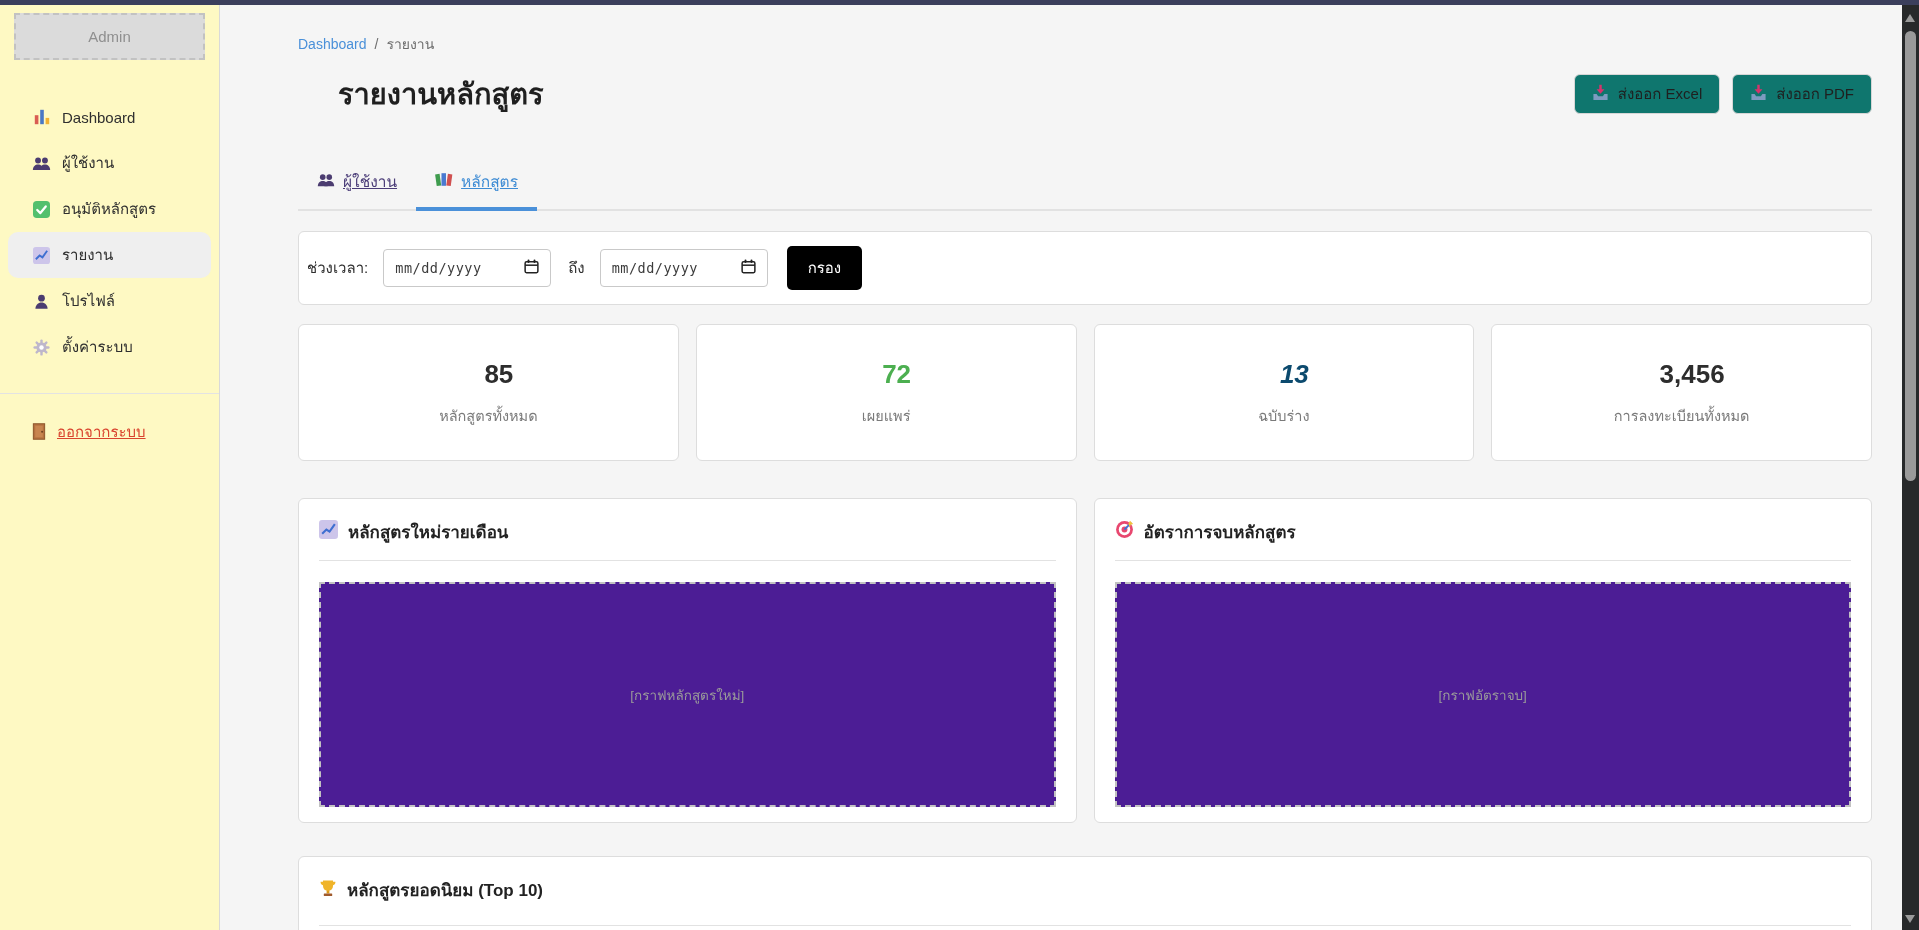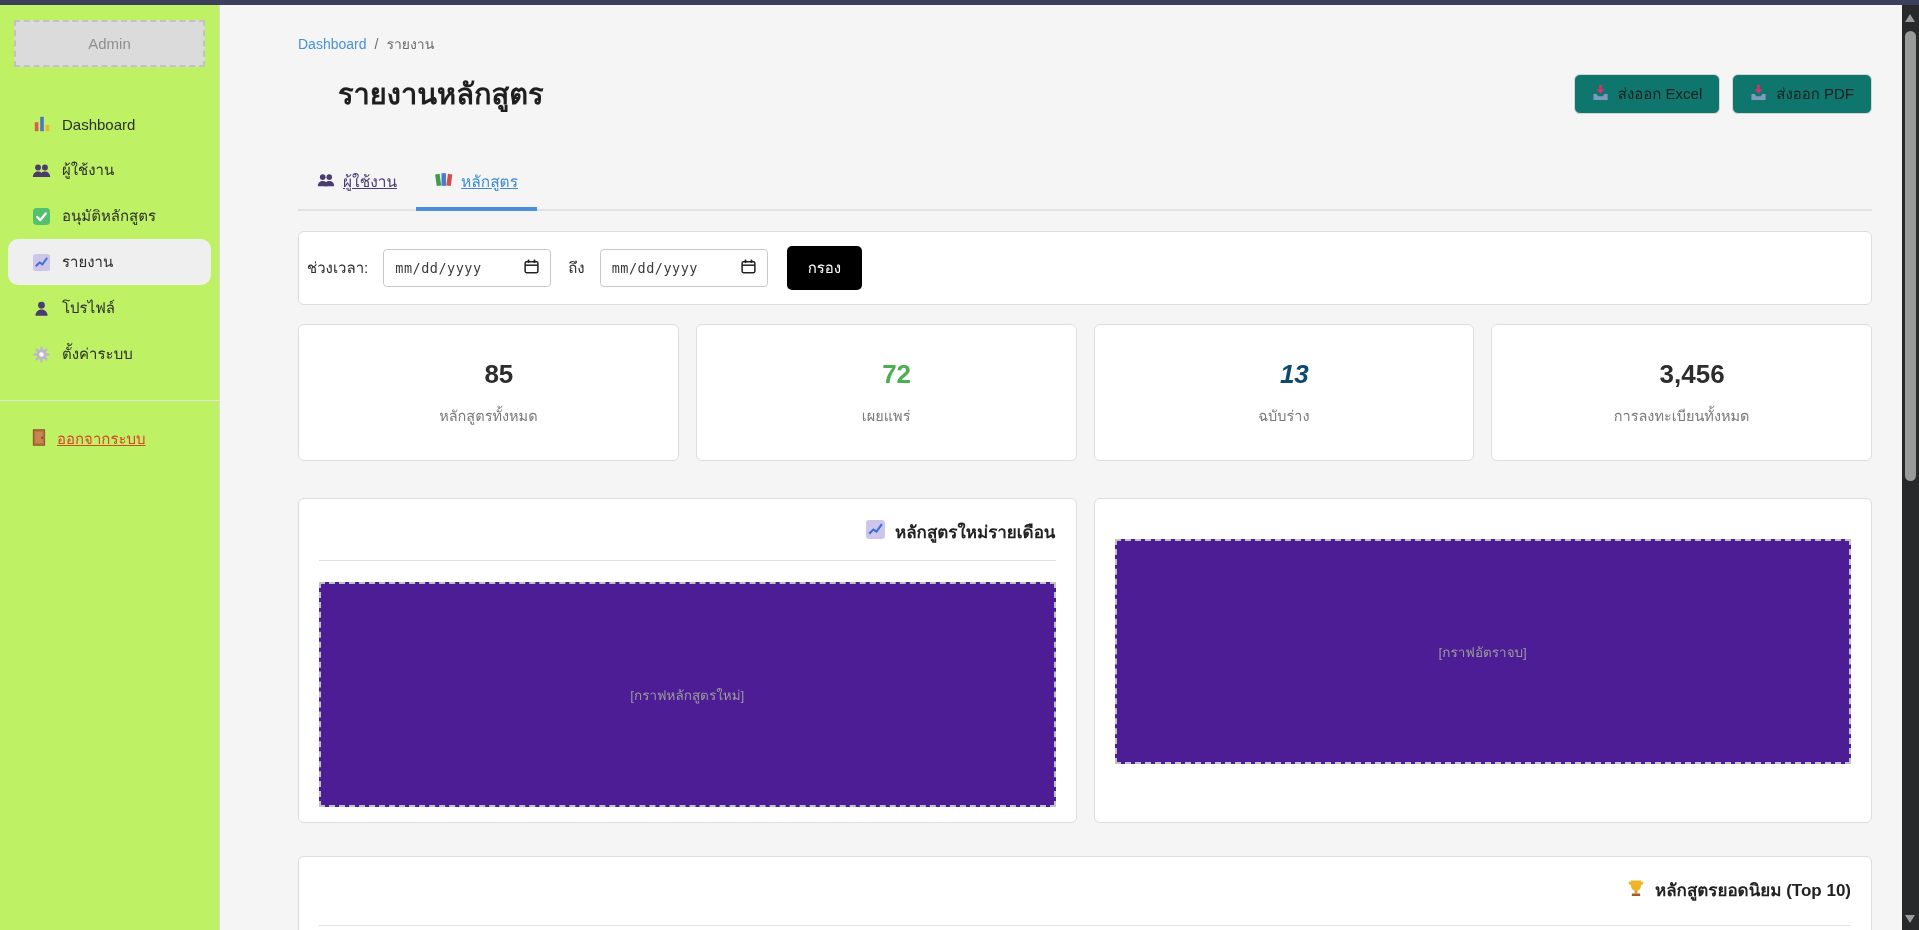--- a/index.html
+++ b/index.html
@@ -6,31 +6,31 @@
   html, body { width: 1919px; height: 930px; overflow: hidden; }
   body {
     font-family: "Liberation Sans", "DejaVu Sans", sans-serif;
     background: #f5f5f5;
     position: relative;
   }
   .accent-bar { position: absolute; top: 0; left: 0; width: 1919px; height: 5px; background: #3b3f5c; z-index: 99; }
   .app { display: flex; width: 1919px; height: 930px; padding-top: 5px; }
 
   
-  .sidebar { width: 220px; min-width: 220px; background: #bef264; border-right: 1px solid #d9d9d9; padding-top: 11px; }
+  .sidebar { width: 220px; min-width: 220px; background: #fef9c3; border-right: 1px solid #d9d9d9; padding-top: 4px; }
   .logo-box {
     margin: 4px 14px 0; height: 47px; background: #dbdbdb; border: 2px dashed #c2c2c2;
     display: flex; align-items: center; justify-content: center; color: #8f8f8f; font-size: 15px;
   }
   .menu { margin-top: 34px; }
   .menu-item { display: flex; align-items: center; gap: 11px; height: 46px; padding: 0 10px 0 32px; font-size: 15px; color: #2f2f2f; cursor: pointer; }
   .menu-item.active { background: #efefef; border-radius: 10px; margin: 0 8px; padding-left: 24px; }
   .menu-item .mi { width: 19px; display: flex; justify-content: center; align-items: center; }
   .sidebar-divider { border-top: 1px solid #e3e3e3; margin-top: 23px; }
-  .logout-item { margin-top: 26px; display: flex; align-items: center; gap: 11px; padding-left: 32px; cursor: pointer; }
+  .logout-item { margin-top: 26px; display: flex; align-items: flex-end; gap: 11px; padding-left: 32px; cursor: pointer; }
   .logout-item .label { color: #d9442e; font-size: 15px; text-decoration: underline; }
 
   
   .main { flex: 1; background: #f5f5f5; padding: 28px 30px 0 78px; position: relative; overflow: hidden; }
   .breadcrumb { font-size: 14px; color: #6d6d6d; display: flex; gap: 8px; align-items: center; }
   .breadcrumb .bc-link { color: #4a90d9; cursor: pointer; }
   .header-row { margin-top: 16px; display: flex; justify-content: space-between; align-items: center; }
   .page-title { font-size: 29px; font-weight: bold; color: #1f1f1f; margin-left: 40px; }
   .export-group { display: flex; gap: 12px; }
   .export-btn {
@@ -59,21 +59,21 @@
 
   
   .stats-row { margin-top: 19px; display: flex; gap: 17px; }
   .stat-card { flex: 1; height: 137px; display: flex; flex-direction: column; align-items: center; justify-content: center; gap: 14px; }
   .stat-value { font-size: 26px; font-weight: bold; margin-left: 21px; }
   .stat-label { font-size: 14.5px; color: #7a7a7a; }
 
   
   .charts-row { margin-top: 37px; display: flex; gap: 17px; }
   .chart-card { flex: 1; height: 325px; padding: 19px 20px; }
-  .card-header { display: flex; align-items: center; gap: 10px; padding-bottom: 15px; border-bottom: 1px solid #e2e2e2; justify-content: flex-end; }
+  .card-header { display: flex; align-items: center; gap: 10px; padding-bottom: 15px; border-bottom: 1px solid #e2e2e2; }
   .card-title { font-size: 17px; font-weight: bold; color: #222; }
   .chart-placeholder {
     margin-top: 21px; height: 225px; background: #4c1d95; border: 2px dashed #c2c2c2;
     display: flex; align-items: center; justify-content: center; font-size: 13.5px; color: #9a9a9a;
   }
 
   
   .top-card { margin-top: 33px; padding: 19px 20px; height: 360px; }
   .top-card .card-header { padding-bottom: 22px; }
 
@@ -290,20 +290,32 @@
                 <path d="M3 13 L7 9 L10 11 L15 4" stroke="#3f6fd1" stroke-width="2" fill="none"></path>
               </svg>
           </span>
           <span class="card-title">หลักสูตรใหม่รายเดือน</span>
         </div>
         <div class="chart-placeholder">
           <span>[กราฟหลักสูตรใหม่]</span>
         </div>
       </div>
       <div class="card chart-card">
+        <div class="card-header">
+          <span>
+            <svg width="19" height="19" viewBox="0 0 18 18">
+                <circle cx="9" cy="9" r="8" fill="#e8476f"></circle>
+                <circle cx="9" cy="9" r="5.4" fill="#fff"></circle>
+                <circle cx="9" cy="9" r="2.8" fill="#e8476f"></circle>
+                <path d="M9 9L15.5 2.5" stroke="#3f6fd1" stroke-width="1.7"></path>
+                <path d="M14.2 0.8l3 3-2.4.6-.6 2.4-1.6-3z" fill="#f2c23e"></path>
+              </svg>
+          </span>
+          <span class="card-title">อัตราการจบหลักสูตร</span>
+        </div>
         <div class="chart-placeholder">
           <span>[กราฟอัตราจบ]</span>
         </div>
       </div>
     </div>
 
     <div class="card top-card">
       <div class="card-header">
         <span>
           <svg width="18" height="18" viewBox="0 0 18 18">

